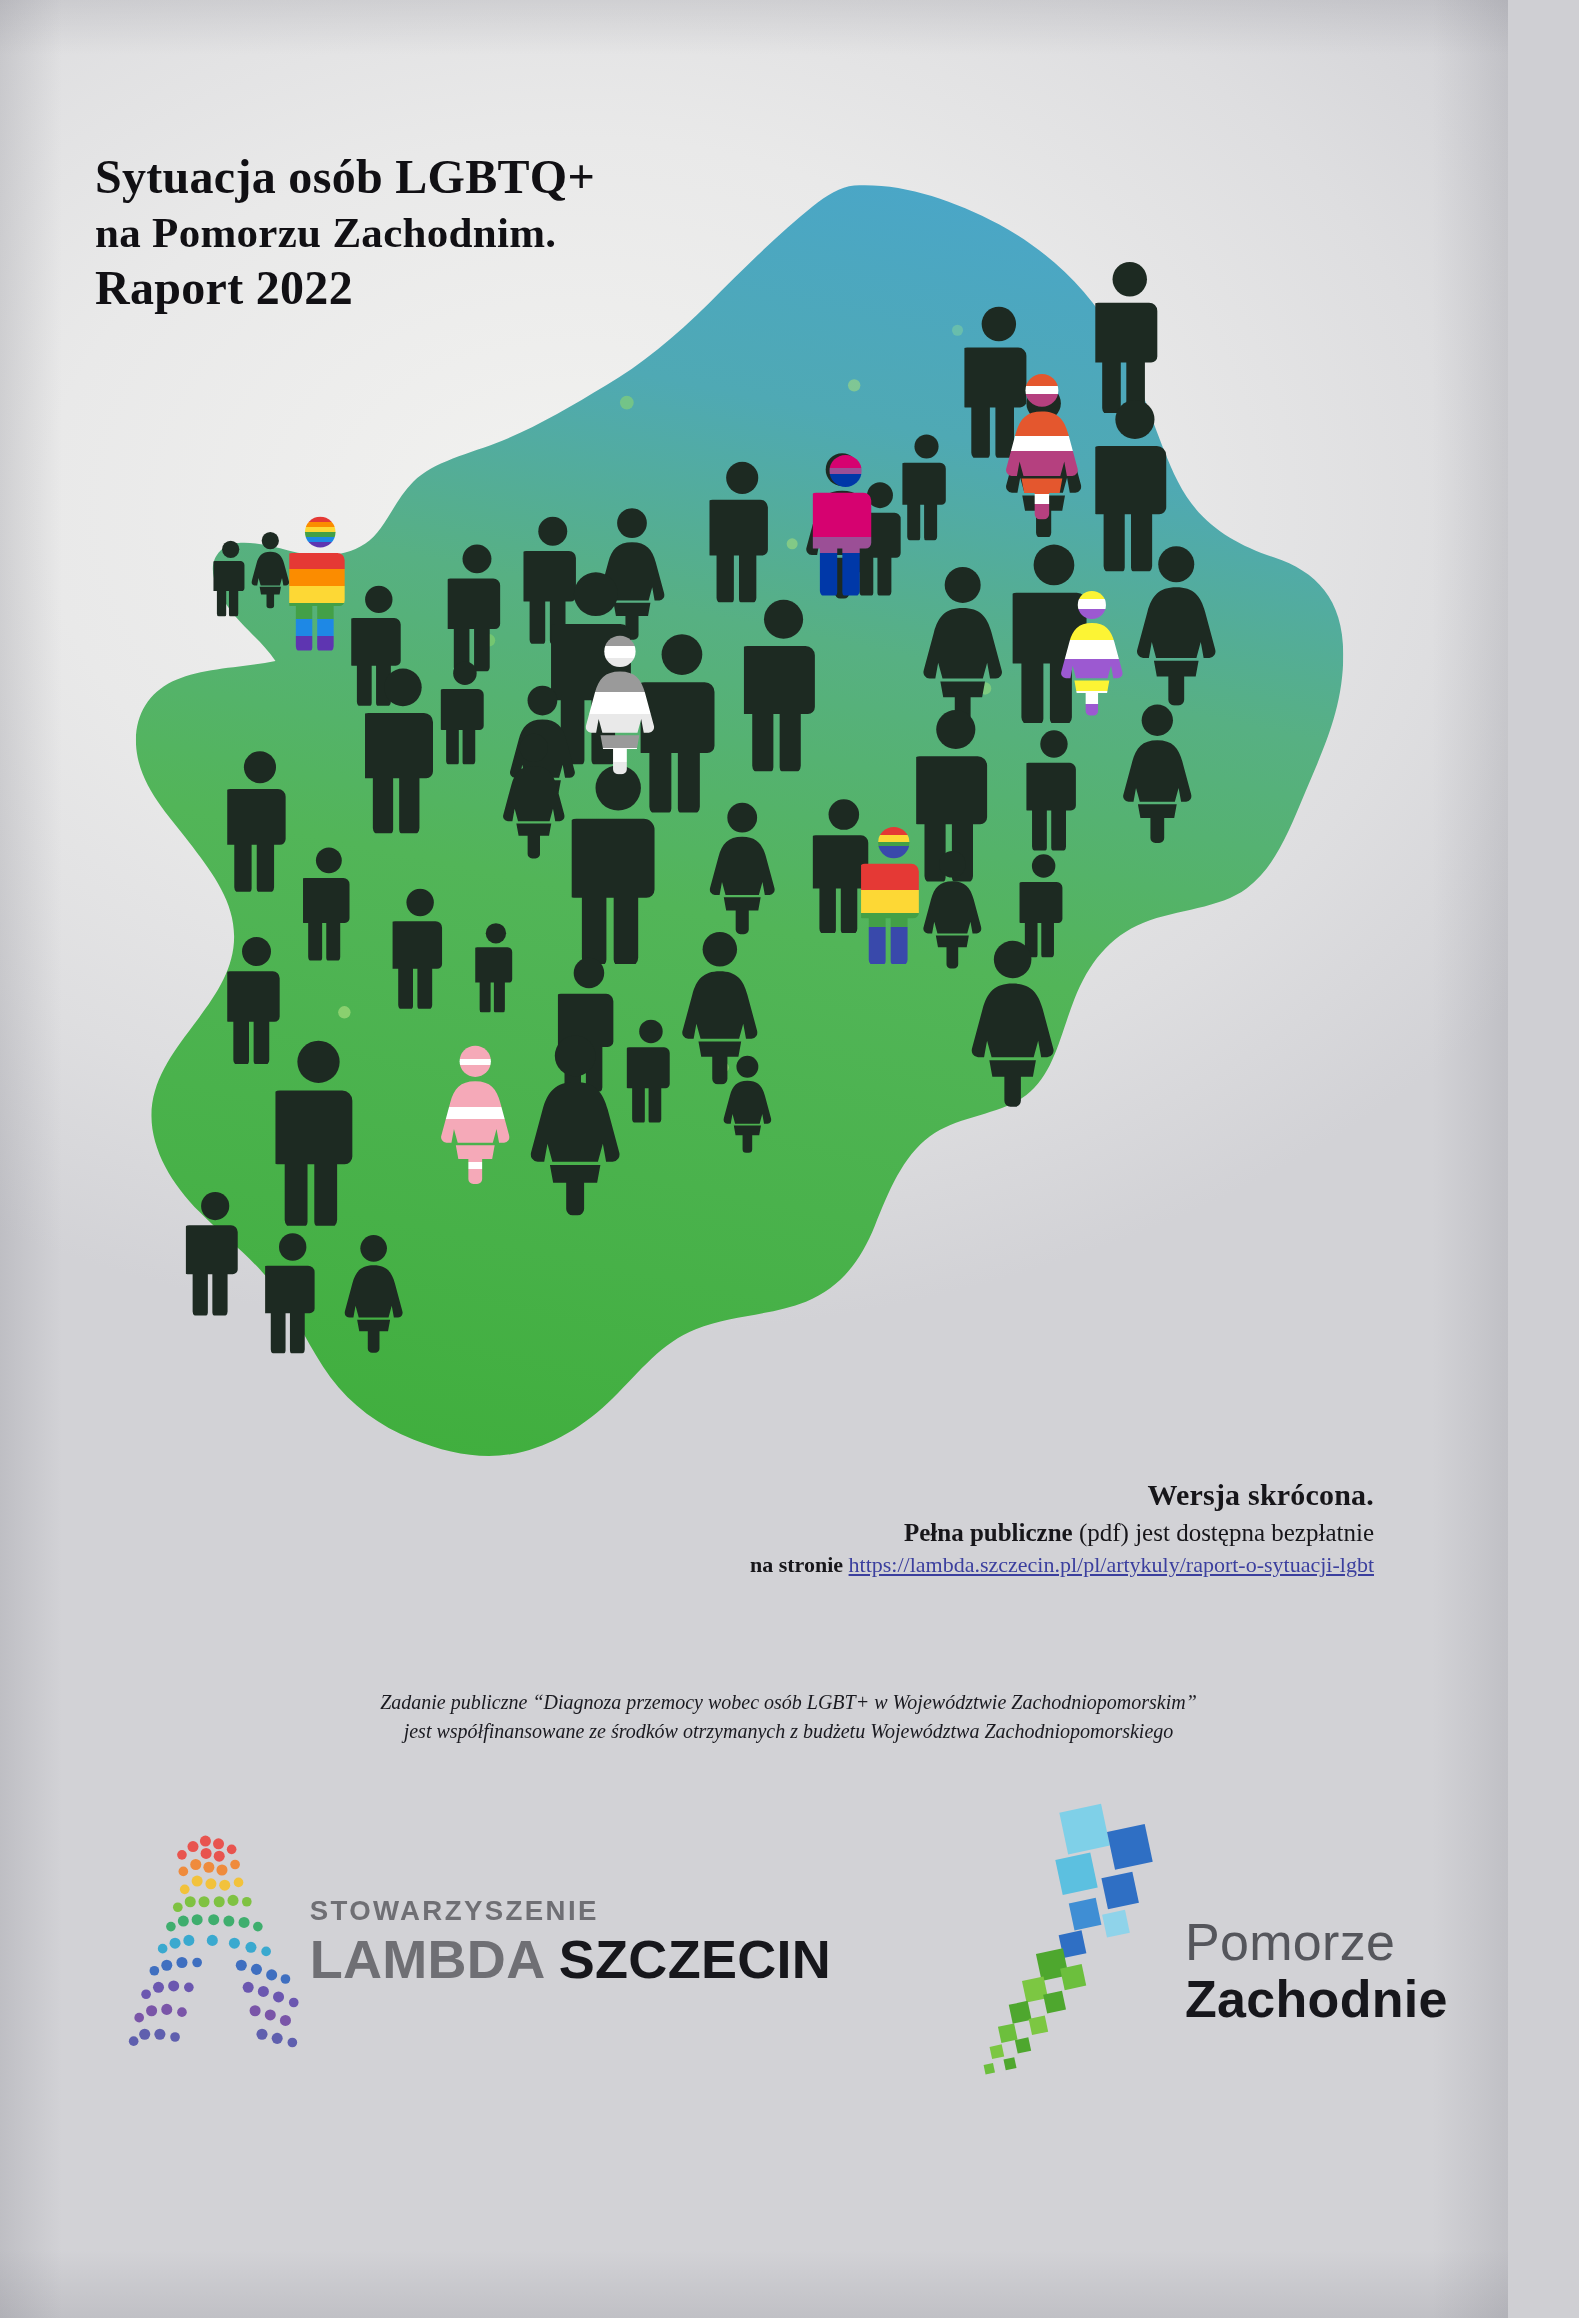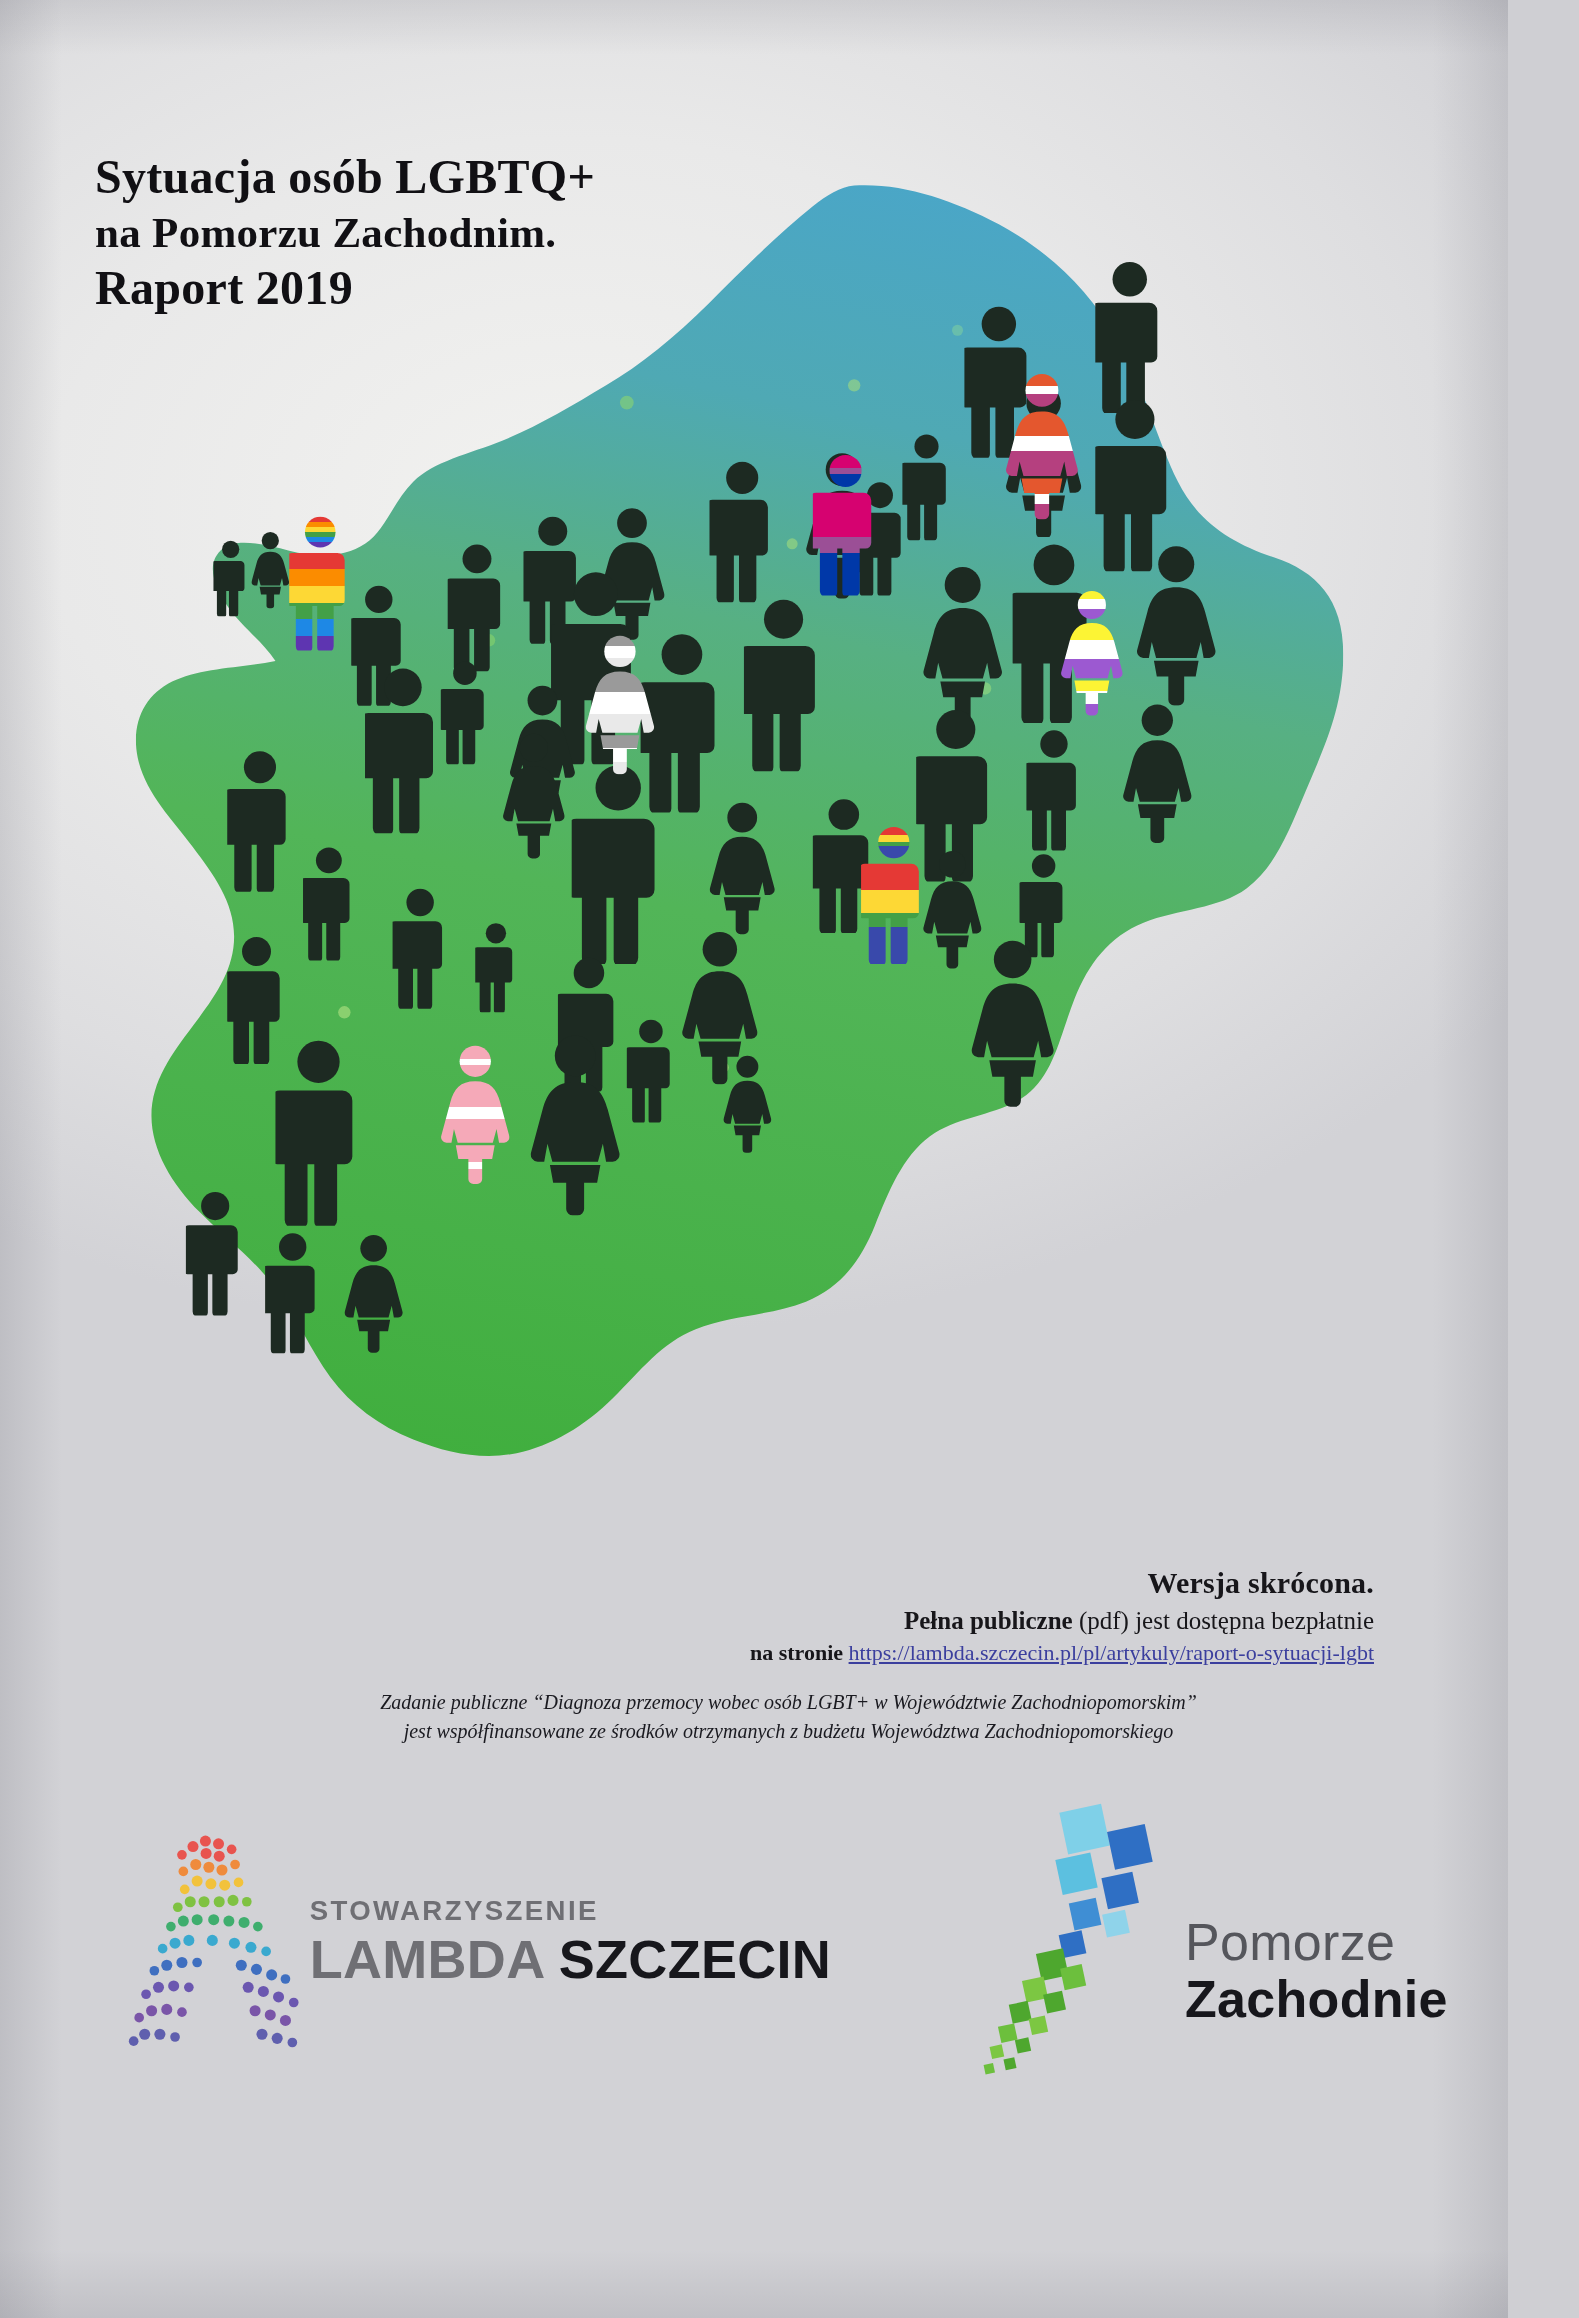--- a/index.html
+++ b/index.html
@@ -58,21 +58,21 @@
     width: 1337px;
     height: 1371px;
     z-index: 4;
   }
   #illustration svg { display: block; width: 100%; height: 100%; }
 
   
   #short-version {
     position: absolute;
     right: 134px;
-    top: 1566px;
+    top: 1478px;
     width: 999px;
     text-align: right;
     z-index: 6;
     color: #17161a;
   }
   #sv-title {
     font-size: 30px;
     font-weight: bold;
     letter-spacing: 0.2px;
   }
@@ -169,21 +169,21 @@
   }
 </style>
 </head>
 <body>
 
 <div id="page">
 
   <div id="title-block">
     <div class="title-line" id="title-line-1">Sytuacja osób LGBTQ+</div>
     <div class="title-line" id="title-line-2">na Pomorzu Zachodnim.</div>
-    <div class="title-line" id="title-line-3">Raport 2019</div>
+    <div class="title-line" id="title-line-3">Raport 2022</div>
   </div>
 
   <div id="illustration">
     <svg viewBox="0 0 1940 1990" xmlns="http://www.w3.org/2000/svg">
       <defs>
         <linearGradient id="mapGrad" x1="0.55" y1="0" x2="0.35" y2="1">
           <stop offset="0%" stop-color="#4aa6c8"></stop>
           <stop offset="18%" stop-color="#4fa9b4"></stop>
           <stop offset="34%" stop-color="#57b083"></stop>
           <stop offset="55%" stop-color="#52b558"></stop>

